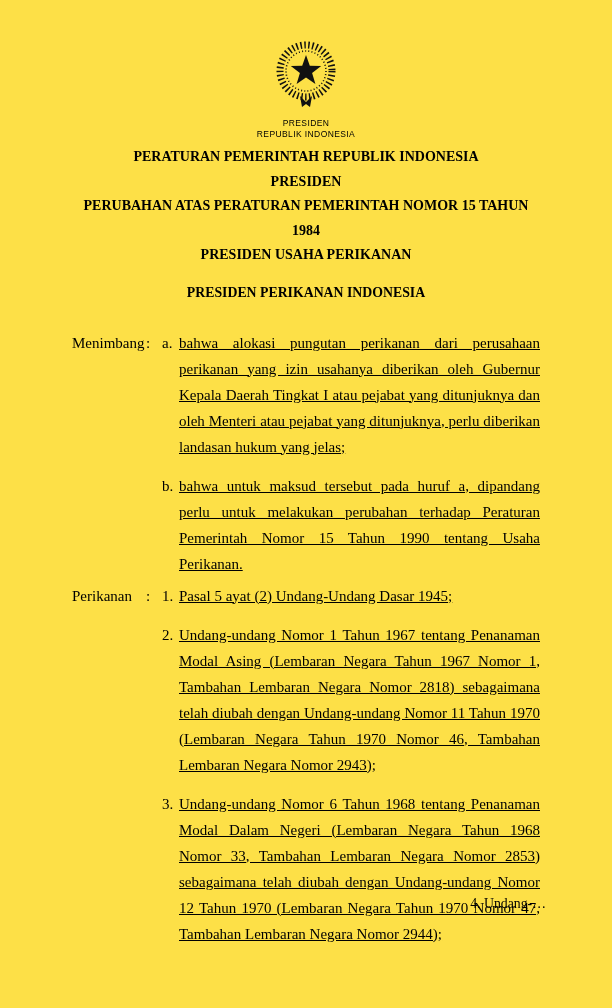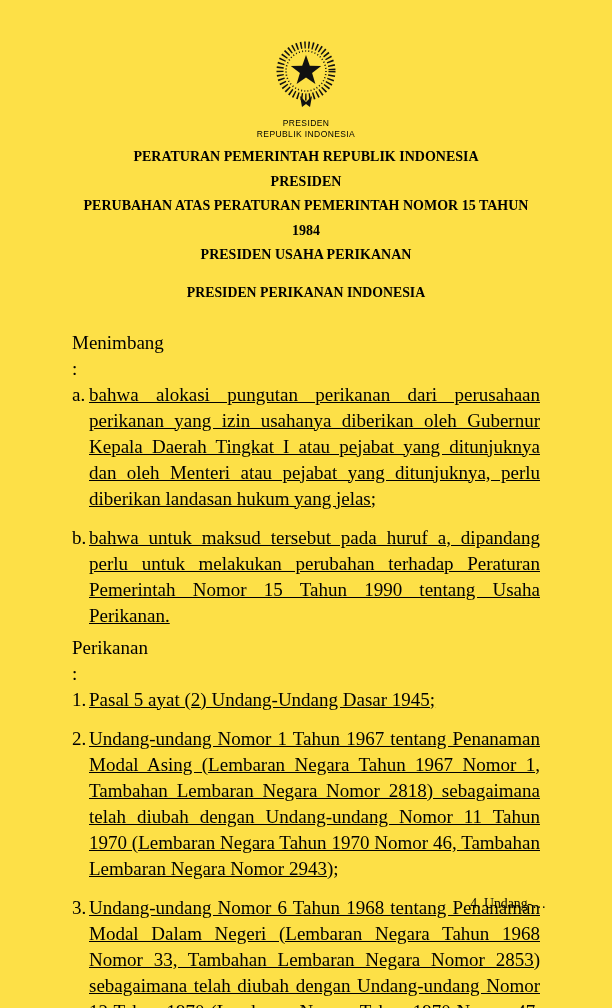--- a/index.html
+++ b/index.html
@@ -15,21 +15,21 @@
     font-family:"Liberation Sans", sans-serif;
     font-size:8.5px; line-height:11px; letter-spacing:0.4px; margin-top:2px;
   }
   .title-block {
     text-align:center; font-weight:bold; font-size:14px;
     line-height:24.5px; margin-top:4px;
   }
   .subheading {
     text-align:center; font-weight:bold; font-size:13.8px; margin-top:17px;
   }
-  .clause { display:flex; font-size:19px; line-height:26px;flex-direction:column; }
+  .clause { display:flex; font-size:15px; line-height:26px; }
   .clause-menimbang { margin-top:29px; }
   .clause-mengingat { margin-top:6px; }
   .clause-label { width:74px; flex-shrink:0; }
   .clause-colon { width:16px; flex-shrink:0; }
   .clause-items { flex:1; }
   .item { display:flex; margin-bottom:13px; }
   .item:last-child { margin-bottom:0; }
   .item-marker { width:17px; flex-shrink:0; }
   .item-text { flex:1; text-align:justify;text-decoration:underline; }
   .catchword { position:absolute; right:66px; top:896px; font-size:13.8px; }

